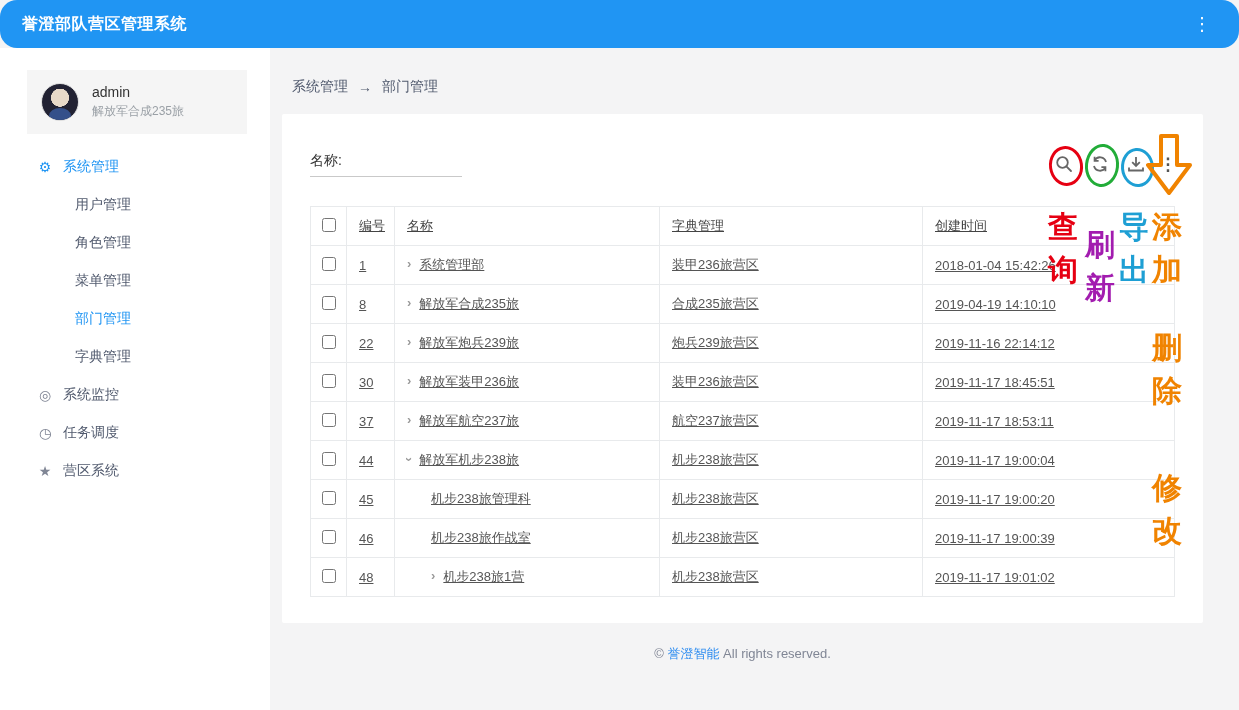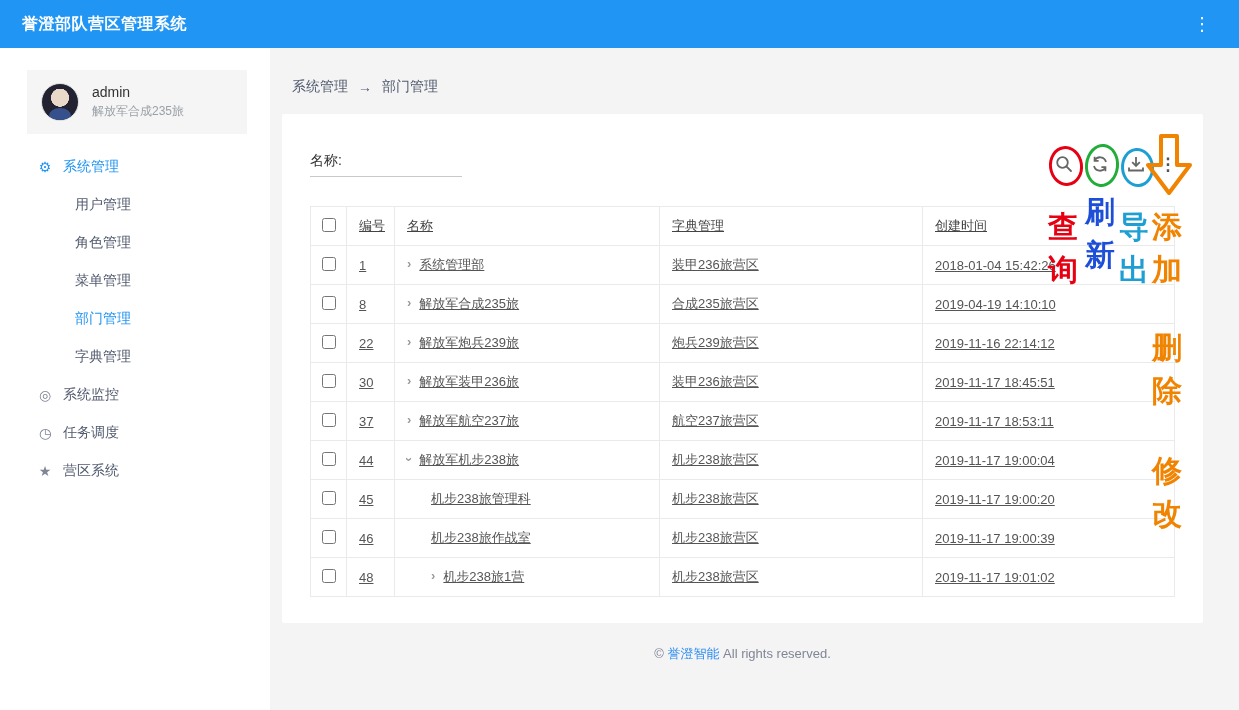--- a/index.html
+++ b/index.html
@@ -4,21 +4,21 @@
 <style>
   * { box-sizing: border-box; margin: 0; padding: 0; }
   html,body { width:1239px; height:710px; }
   body {
     font-family: "Liberation Sans", "DejaVu Sans", sans-serif;
     background:#f4f4f5; color:#515a6e; overflow:hidden; position:relative;
   }
   
   .app-header{
     height:48px; background:#2095f3; display:flex; align-items:center;
-    justify-content:space-between; padding:0 22px;
+    justify-content:space-between; padding:0 22px;border-radius:17px;
   }
   .app-title{ color:#fff; font-size:16px; font-weight:bold; letter-spacing:.5px;}
   .header-dots{ color:#fff; font-size:18px; cursor:pointer; padding:0 6px;}
   
   .layout{ display:flex; height:662px;}
   
   .sidebar{ width:270px; flex-shrink:0; background:#fff; }
   .profile{
     margin:22px 23px 12px 27px; background:#f5f5f5; padding:13px 14px;
     display:flex; align-items:center; gap:13px; width:220px;
@@ -264,18 +264,18 @@
 </div>
 
 <div class="annotations">
   <div class="ann-circle" style="left: 1049px; top: 146px; width: 34px; height: 40px; transform: rotate(-8deg); border-color: rgb(230, 0, 18);"></div>
   <div class="ann-circle" style="left: 1085px; top: 144px; width: 34px; height: 43px; transform: rotate(6deg); border-color: rgb(34, 172, 56);"></div>
   <div class="ann-circle" style="left: 1121px; top: 148px; width: 33px; height: 39px; transform: rotate(-5deg); border-color: rgb(30, 159, 212);"></div>
   <svg class="ann-arrow" style="left:1146px; top:134px;" width="46" height="62" viewBox="0 0 46 62">
     <path d="M15 2 H31 V31 H44 L23 59 L2 31 H15 Z" fill="none" stroke="#f08300" stroke-width="4" stroke-linejoin="round"></path>
   </svg>
   <div class="ann-label" style="left: 1048px; top: 206px; color: rgb(230, 0, 18);">查询</div>
-  <div class="ann-label" style="left: 1085px; top: 191px; color: #1d4ed8;">刷新</div>
+  <div class="ann-label" style="left: 1085px; top: 224px; color: #a21caf;">刷新</div>
   <div class="ann-label" style="left: 1119px; top: 206px; color: rgb(30, 159, 212);">导出</div>
   <div class="ann-label" style="left: 1152px; top: 206px; color: rgb(240, 131, 0);">添加</div>
   <div class="ann-label" style="left: 1152px; top: 327px; color: rgb(240, 131, 0);">删除</div>
-  <div class="ann-label" style="left: 1152px; top: 450px; color: rgb(240, 131, 0);">修改</div>
+  <div class="ann-label" style="left: 1152px; top: 467px; color: rgb(240, 131, 0);">修改</div>
 </div>
 
 </body></html>

